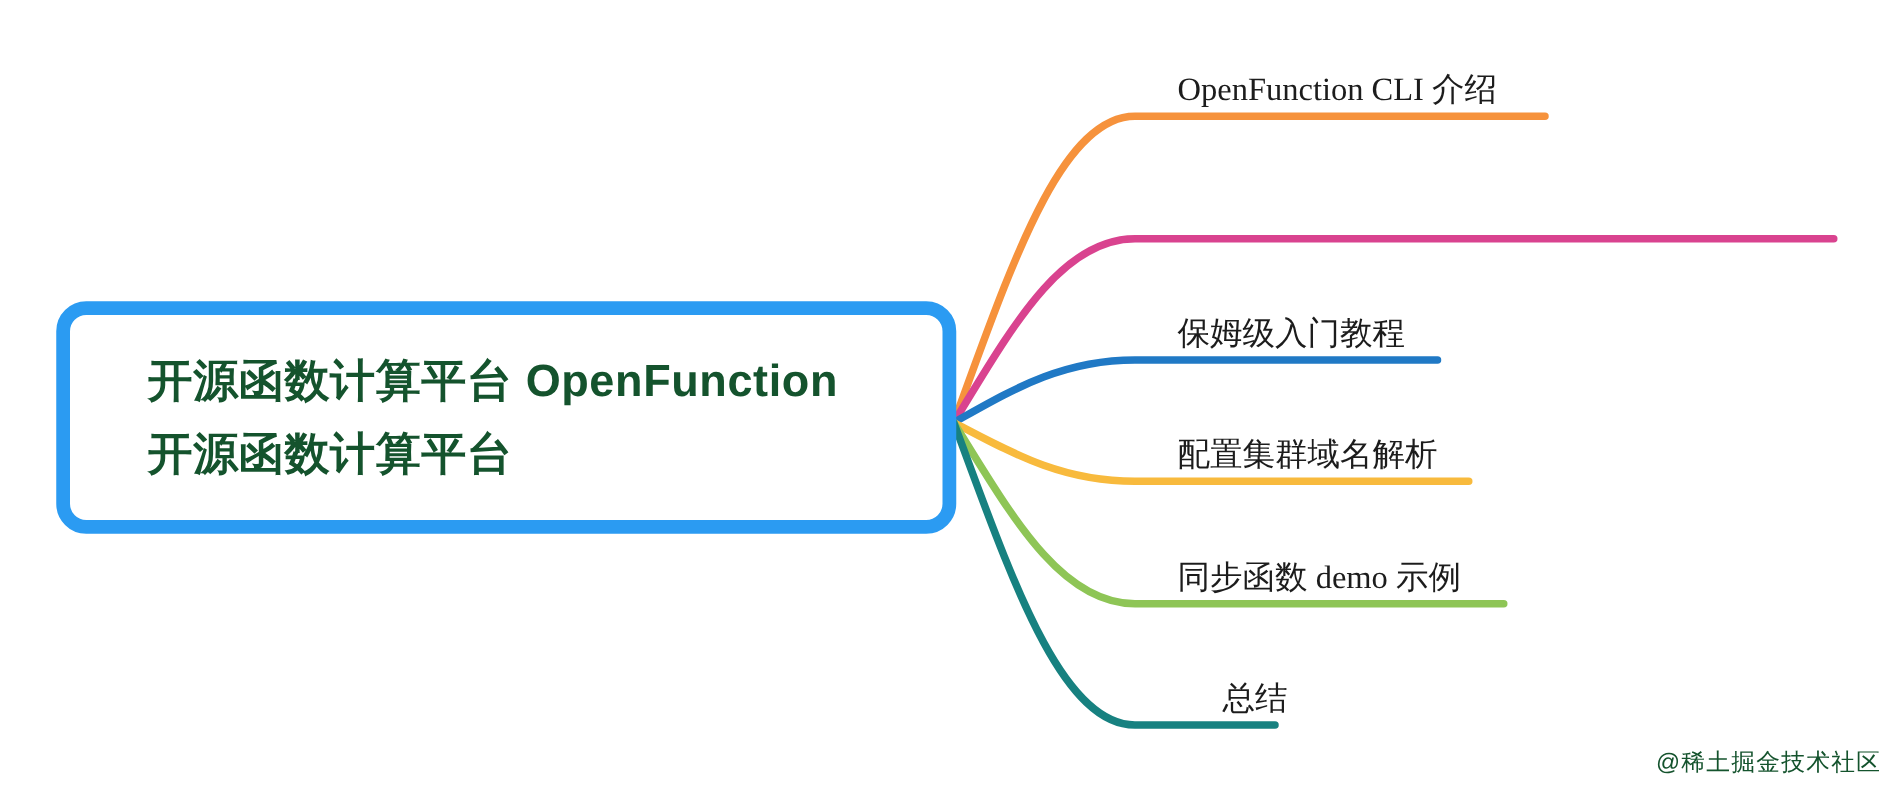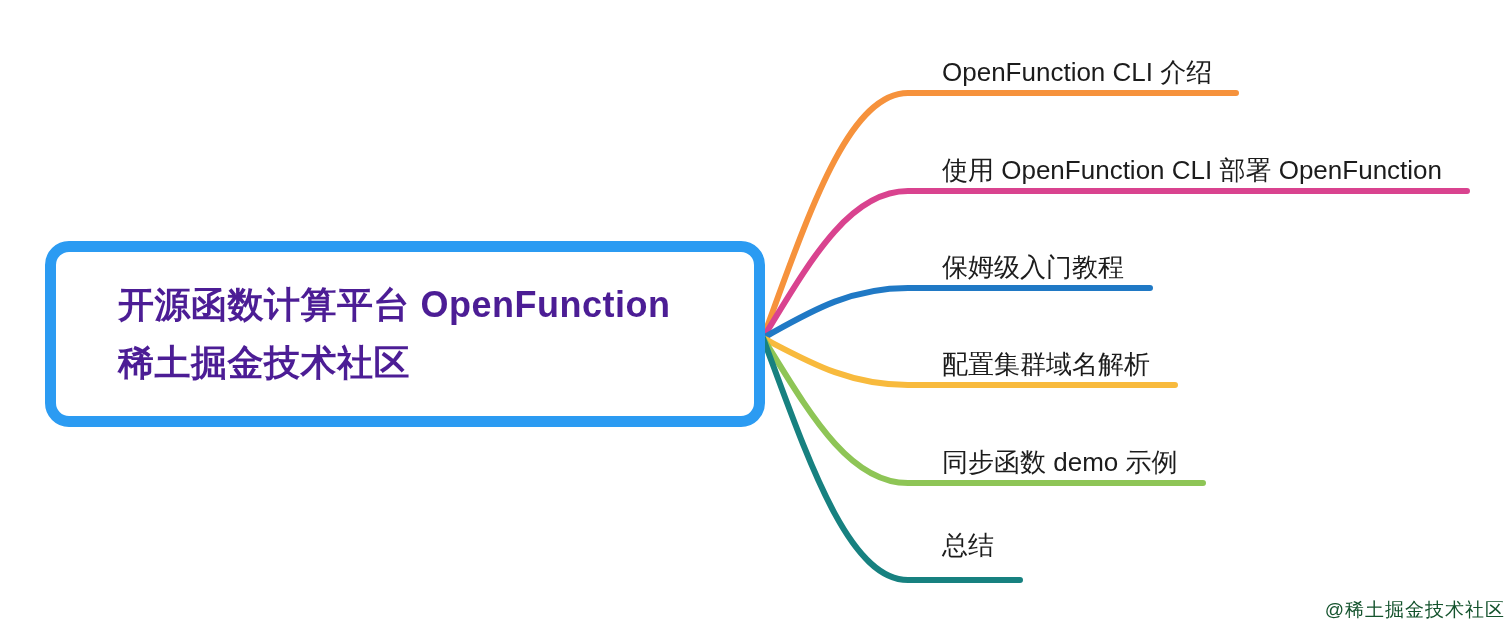--- a/index.html
+++ b/index.html
@@ -44,20 +44,21 @@
     letter-spacing: 0.5px;
     white-space: nowrap;
   }
   .branch-label {
     position: absolute;
     left: 942px;
     font-size: 26px;
     line-height: 30px;
     color: #1c1c1c;
     white-space: nowrap;
+    font-family: Liberation Serif, serif;
   }
   .watermark {
     position: absolute;
     right: 7px;
     bottom: 9px;
     font-size: 19px;
     color: #14532d;
     letter-spacing: 1px;
   }
 </style>
@@ -69,28 +70,27 @@
   <svg class="curves-svg" id="curves" viewBox="0 0 1512 632">
       <path d="M 763 338 C 808 215.5, 848 93, 908 93 L 1236 93" fill="none" stroke="#F6923C" stroke-width="6" stroke-linecap="round"></path>
       <path d="M 763 338 C 808 264.5, 848 191, 908 191 L 1467 191" fill="none" stroke="#D9438F" stroke-width="6" stroke-linecap="round"></path>
       <path d="M 763 338 C 808 313, 848 288, 908 288 L 1150 288" fill="none" stroke="#2079C5" stroke-width="6" stroke-linecap="round"></path>
       <path d="M 763 338 C 808 361.5, 848 385, 908 385 L 1175 385" fill="none" stroke="#F8BA3D" stroke-width="6" stroke-linecap="round"></path>
       <path d="M 763 338 C 808 410.5, 848 483, 908 483 L 1203 483" fill="none" stroke="#8EC556" stroke-width="6" stroke-linecap="round"></path>
       <path d="M 763 338 C 808 459, 848 580, 908 580 L 1020 580" fill="none" stroke="#178180" stroke-width="6" stroke-linecap="round"></path>
     </svg>
 
   <div class="root-node" id="root-node" style="border-color: rgb(43, 155, 242);">
-    <div class="root-text" id="root-text" style="color: #4c1d95;">
+    <div class="root-text" id="root-text" style="color: #14532d;">
       <div>开源函数计算平台 OpenFunction</div>
-      <div>稀土掘金技术社区</div>
+      <div>开源函数计算平台</div>
     </div>
   </div>
 
   <div class="branch-label" style="top: 57px;">OpenFunction CLI 介绍</div>
-  <div class="branch-label" style="top: 155px;">使用 OpenFunction CLI 部署 OpenFunction</div>
   <div class="branch-label" style="top: 252px;">保姆级入门教程</div>
   <div class="branch-label" style="top: 447px;">同步函数 demo 示例</div>
   <div class="branch-label" style="top: 349px;">配置集群域名解析</div>
-  <div class="branch-label" style="top: 530px;">总结</div>
+  <div class="branch-label" style="top: 544px; margin-left: 36px;">总结</div>
 
   <div class="watermark">@稀土掘金技术社区</div>
 
 </div>
 
 </body></html>

